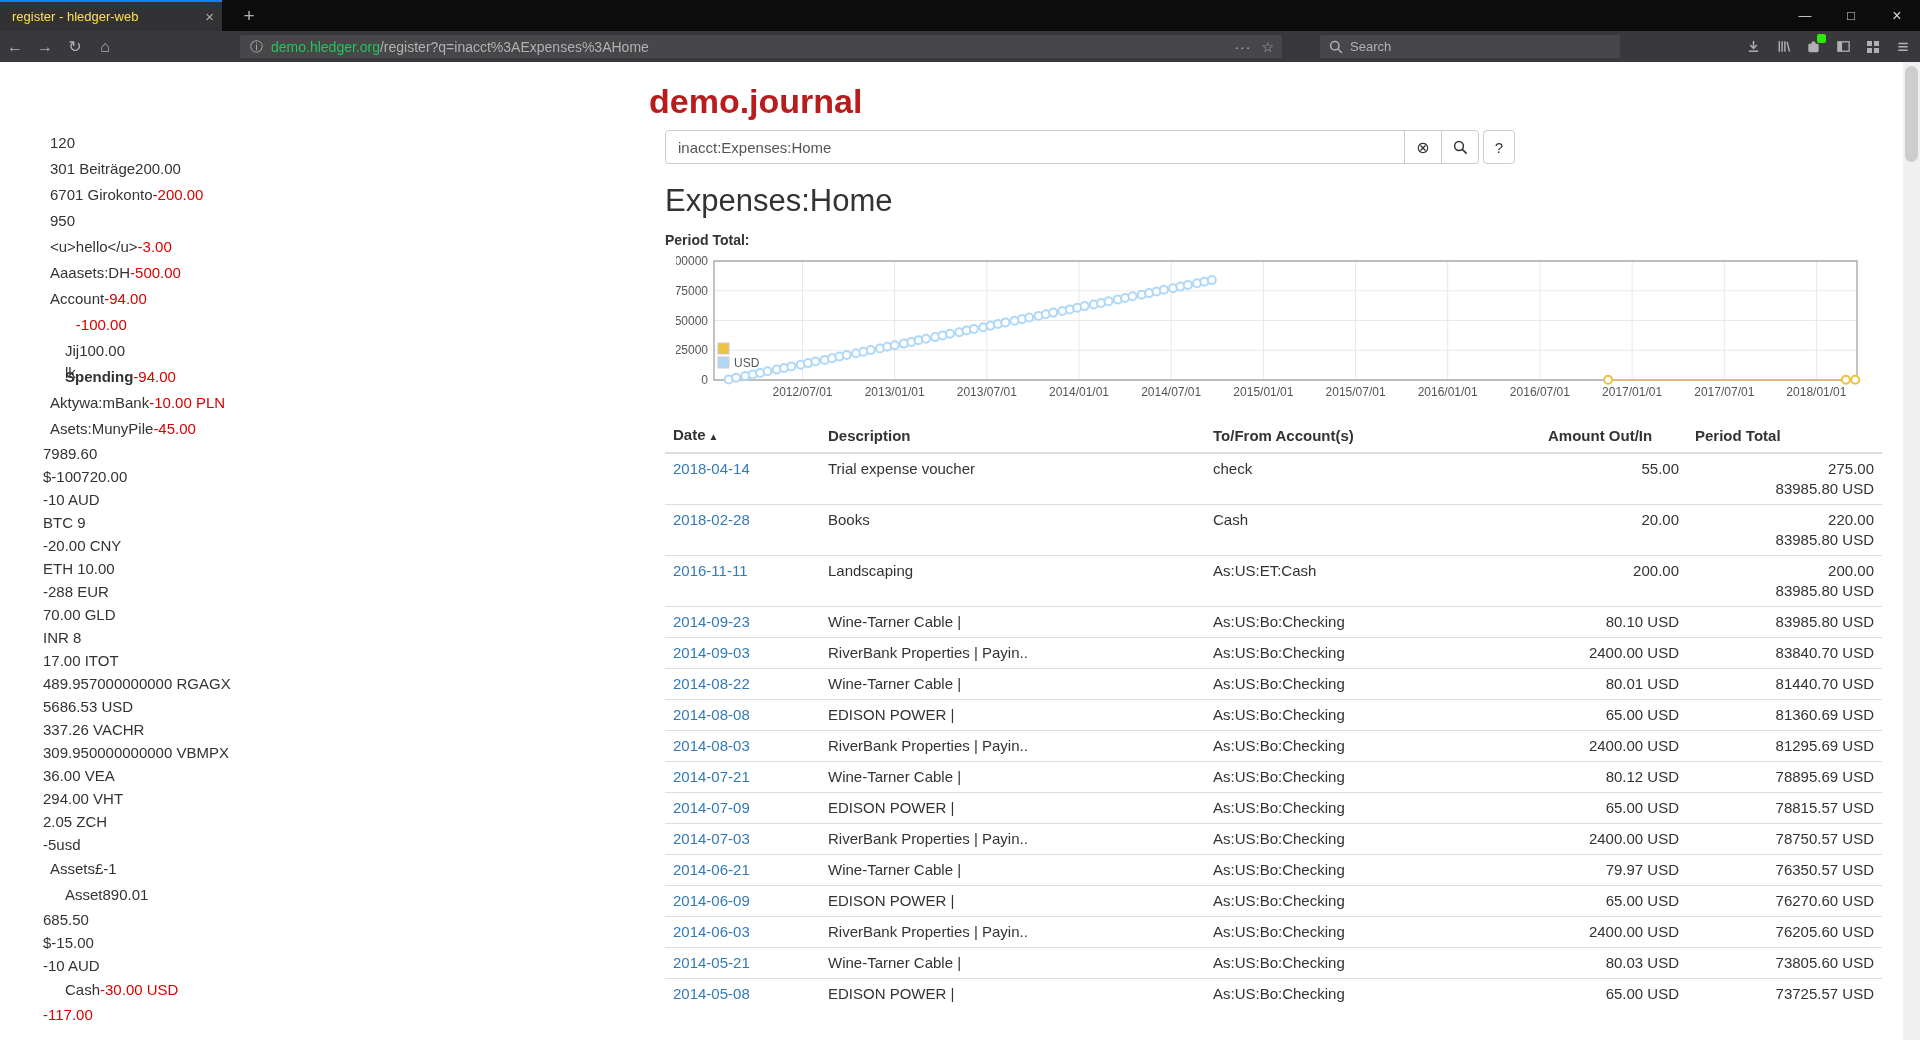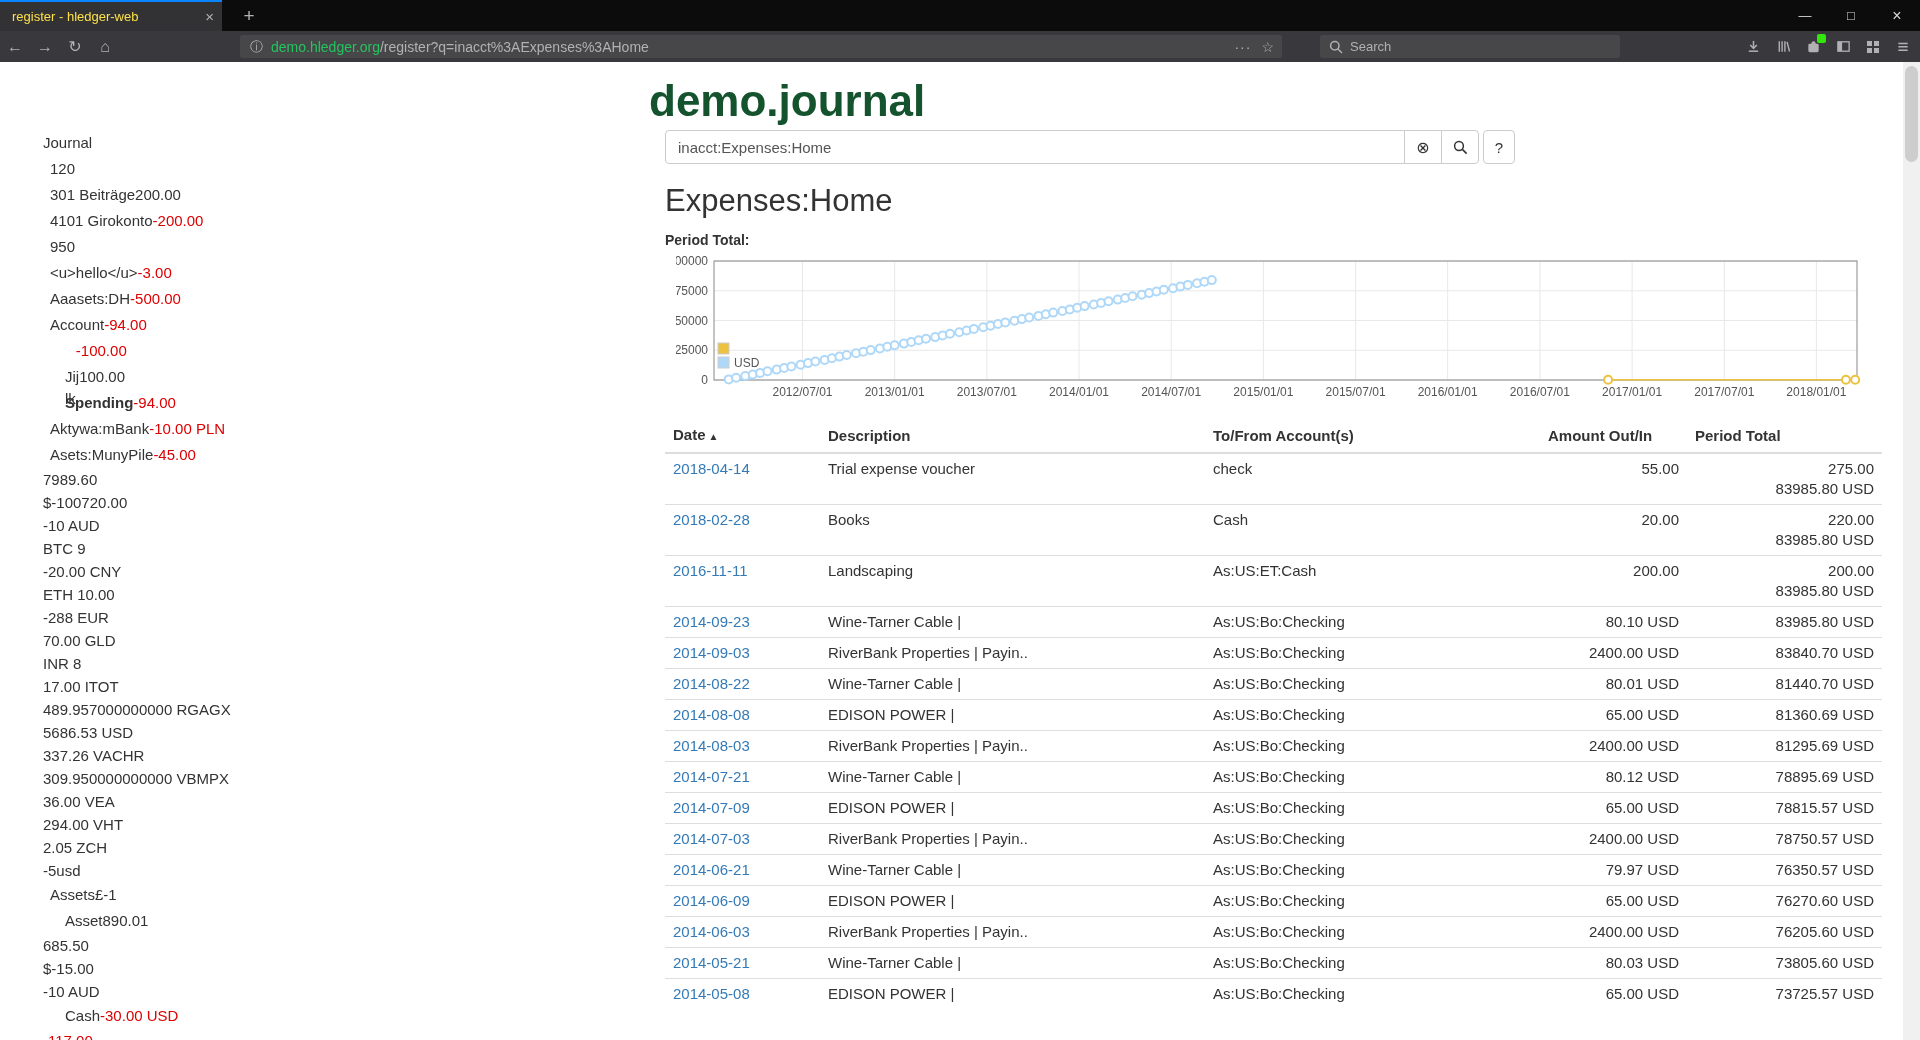--- a/index.html
+++ b/index.html
@@ -37,21 +37,21 @@
                      font-family:"Liberation Sans",sans-serif; width:240px; }
   .searchbar input::placeholder { color:#b1b1b3; }
   .sb-icon { margin:0 7px 0 9px; display:flex; }
   .ext-badge { position:absolute; right:2px; top:3px; width:9px; height:9px; background:#30e60b; border-radius:2px; }
 
   
   .scrollbar { position:absolute; right:0; top:62px; width:17px; height:978px; background:#f0f0f0; }
   .scroll-thumb { position:absolute; left:2px; top:4px; width:13px; height:96px; background:#cdcdcd; border-radius:7px; }
 
   
-  .page-title { position:absolute; left:649px; top:80px; font-size:44px; line-height:42px; color:#14532d; }
+  .page-title { position:absolute; left:649px; top:80px; font-size:34px; line-height:42px; color:#b91c1c; }
 
   .sidebar { position:absolute; left:43px; top:130px; width:574px; font-size:15px; }
   .side-heading { height:26px; line-height:26px; }
   .side-row { display:flex; height:26px; line-height:26px; white-space:nowrap; }
   .side-row.amount-only { height:23px; line-height:23px; }
   .side-val.neg { color:var(--neg,#dd0000); }
 
   .main { position:absolute; left:665px; top:130px; width:1218px; }
   .search-row { display:flex; height:34px; }
   .search-input { width:740px; height:34px; border:1px solid #ccc; border-radius:4px 0 0 4px;
@@ -154,32 +154,31 @@
           <rect x="8" y="8" width="5" height="5" fill="#b1b1b3"></rect>
         </svg>
     </span>
     <span class="nav-icon" style="font-size:19px;">≡</span>
   </div>
 </div>
 
 <h1 class="page-title">demo.journal</h1>
 
 <div class="sidebar">
-  <div class="side-heading">Journal</div>
   <div>
       <div class="side-row">
         <span class="side-label" style="padding-left: 7px;">12</span>
         <span class="side-val">0</span>
       </div>
       <div class="side-row">
         <span class="side-label" style="padding-left: 7px;">301 Beiträge</span>
         <span class="side-val">200.00</span>
       </div>
       <div class="side-row">
-        <span class="side-label" style="padding-left: 7px;">4101 Girokonto</span>
+        <span class="side-label" style="padding-left: 7px;">6701 Girokonto</span>
         <span class="side-val neg">-200.00</span>
       </div>
       <div class="side-row">
         <span class="side-label" style="padding-left: 7px;">95</span>
         <span class="side-val">0</span>
       </div>
       <div class="side-row">
         <span class="side-label" style="padding-left: 7px;">&lt;u&gt;hello&lt;/u&gt;</span>
         <span class="side-val neg">-3.00</span>
       </div>

